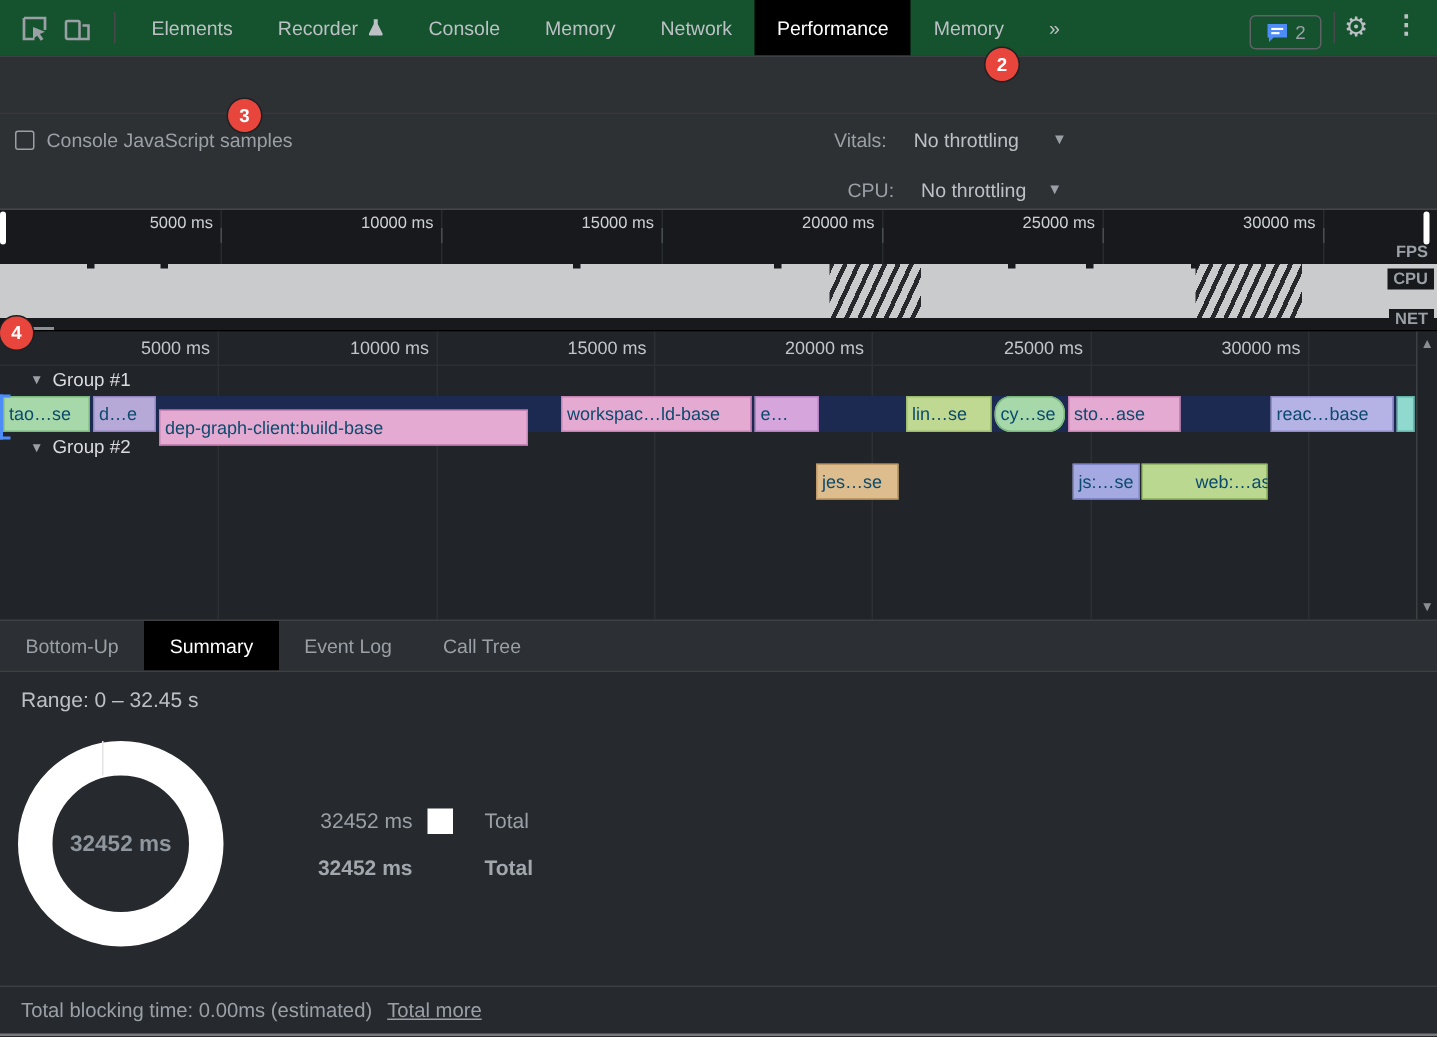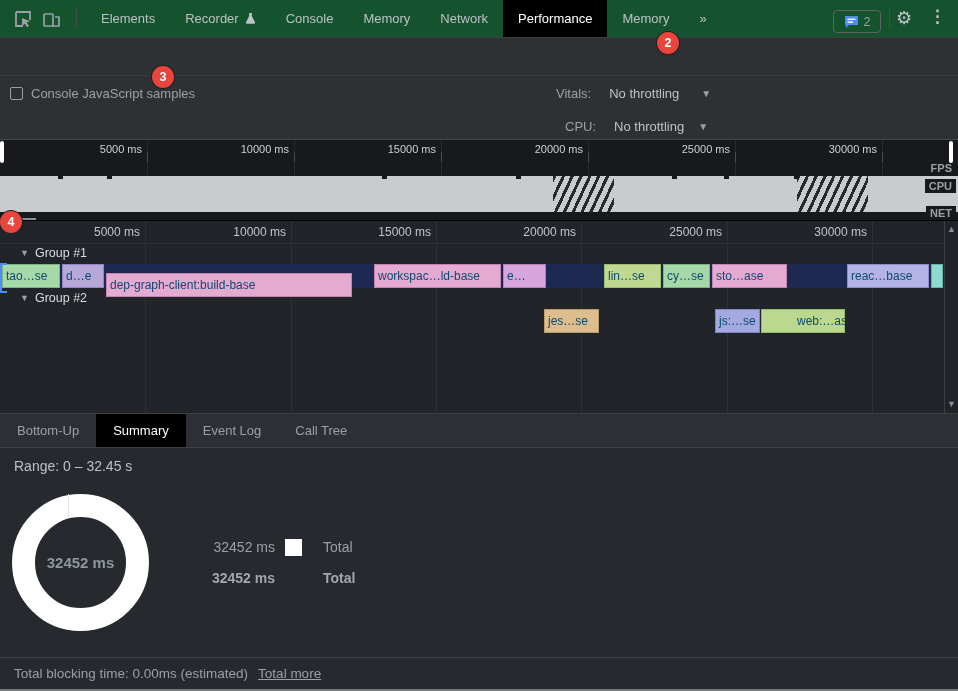--- a/index.html
+++ b/index.html
@@ -262,21 +262,21 @@
       <span>Group #1</span>
     </div>
     <div class="navystrip" style="left:0;top:43px;width:943px"></div>
     <div id="bars1">
         <div class="bar" style="left: 2px; width: 58px; top: 43px; background: rgb(167, 216, 169); box-shadow: rgb(121, 183, 124) 0px 0px 0px 1px inset;">tao…se</div>
         <div class="bar" style="left: 62px; width: 42px; top: 43px; background: rgb(182, 169, 216); box-shadow: rgb(145, 132, 192) 0px 0px 0px 1px inset;">d…e</div>
         <div class="bar" style="left: 106px; width: 246px; top: 52px; background: rgb(229, 170, 209); box-shadow: rgb(197, 131, 180) 0px 0px 0px 1px inset;">dep-graph-client:build-base</div>
         <div class="bar" style="left: 374px; width: 127px; top: 43px; background: rgb(229, 170, 209); box-shadow: rgb(197, 131, 180) 0px 0px 0px 1px inset;">workspac…ld-base</div>
         <div class="bar" style="left: 503px; width: 43px; top: 43px; background: rgb(213, 165, 220); box-shadow: rgb(178, 127, 192) 0px 0px 0px 1px inset;">e…</div>
         <div class="bar" style="left: 604px; width: 57px; top: 43px; background: rgb(191, 216, 146); box-shadow: rgb(156, 187, 108) 0px 0px 0px 1px inset;">lin…se</div>
-        <div class="bar" style="left: 663px; width: 47px; top: 43px; background: rgb(167, 216, 169); box-shadow: rgb(121, 183, 124) 0px 0px 0px 1px inset;">cy…se</div>
+        <div class="bar" style="left: 663px; width: 47px; top: 43px; background: rgb(167, 216, 169); box-shadow: rgb(121, 183, 124) 0px 0px 0px 1px inset; border-radius: 11px;">cy…se</div>
         <div class="bar" style="left: 712px; width: 75px; top: 43px; background: rgb(229, 170, 209); box-shadow: rgb(197, 131, 180) 0px 0px 0px 1px inset;">sto…ase</div>
         <div class="bar" style="left: 847px; width: 82px; top: 43px; background: rgb(181, 178, 230); box-shadow: rgb(143, 140, 201) 0px 0px 0px 1px inset;">reac…base</div>
         <div class="bar" style="left: 931px; width: 12px; top: 43px; background: rgb(143, 217, 206); box-shadow: rgb(99, 181, 169) 0px 0px 0px 1px inset;"></div>
       </div>
     <div class="bracket" style="left:0;top:42px;width:2px;height:30px"></div>
     <div class="bracket" style="left:0;top:42px;width:7px;height:2px"></div>
     <div class="bracket" style="left:0;top:70px;width:7px;height:2px"></div>
 
     <div class="grouphdr" style="left:20px;top:70px">
       <span class="tri">▼</span>

